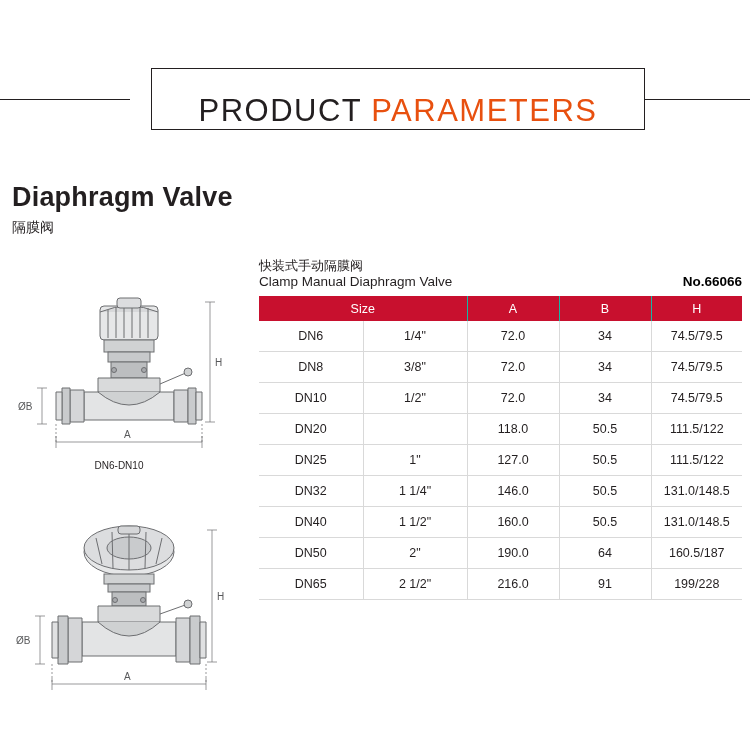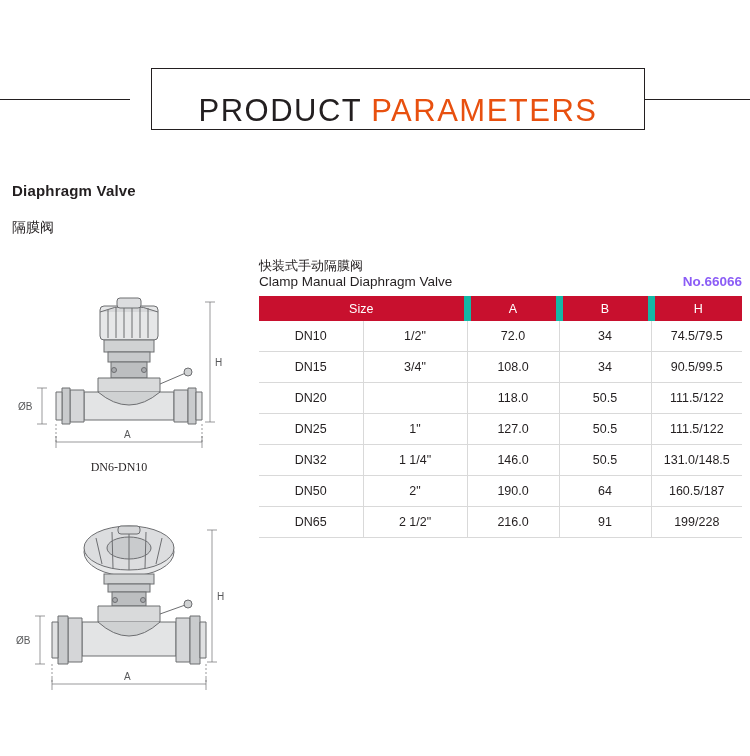--- a/index.html
+++ b/index.html
@@ -43,21 +43,21 @@
     font-weight:400;
     white-space:nowrap;
   }
   .banner .t1{color:#231f20;}
   .banner .t2{color:#e8500f;margin-left:9px;}
 
   
   .prod-name{
     position:absolute;
     left:12px;top:182px;
-    font-size:15px;
+    font-size:27px;
     font-weight:bold;
     color:#231f20;
     letter-spacing:.2px;
   }
   .prod-name-cn{
     position:absolute;
     left:12px;top:219px;
     font-size:14px;
     color:#231f20;
   }
@@ -71,35 +71,35 @@
     font-size:13px;color:#231f20;
     line-height:15px;
   }
   .tbl-head-row{
     display:flex;
     justify-content:space-between;
     align-items:flex-start;
     margin-top:1px;
   }
   .tbl-en{font-size:13.5px;color:#231f20;}
-  .tbl-no{font-size:13.5px;font-weight:bold;color:#8b5cf6;}
+  .tbl-no{font-size:13.5px;font-weight:bold;color:#000000;}
 
   table{
     border-collapse:collapse;
     width:483px;
     margin-top:7px;
     table-layout:fixed;
   }
   thead th{
     background:#c8102e;
     color:#ffffff;
     font-weight:normal;
     font-size:12.5px;
     height:23px;
-    border-right:7px solid #14b8a6;
+    border-right:1px solid #14b8a6;
     text-align:center;
   }
   thead th:last-child{border-right:none;}
   tbody td{
     height:28px;
     font-size:12.5px;
     text-align:center;
     color:#231f20;
     border-bottom:1px solid #d9d9d9;
     border-right:1px solid #d9d9d9;
@@ -111,25 +111,24 @@
   col.c1{width:104px;}
   col.c2{width:104px;}
   col.c3{width:92px;}
   col.c4{width:92px;}
   col.c5{width:91px;}
 
   
   .draw{position:absolute;}
   .draw-label{
     position:absolute;
-    font-size:12px;
+    font-size:10px;
     color:#231f20;
     text-align:center;
     width:100%;
-    font-family:Liberation Serif, serif;
   }
   .dim-text{
     font-size:10px;fill:#58595b;
   }
 </style>
 </head>
 <body>
 
 <div class="banner">
   <div class="rule left"></div>
@@ -162,51 +161,65 @@
     <thead>
       <tr>
         <th colspan="2">Size</th>
         <th>A</th>
         <th>B</th>
         <th>H</th>
       </tr>
     </thead>
     <tbody>
       <tr>
+        <td>DN6</td>
+        <td>1/4"</td>
+        <td>72.0</td>
+        <td>34</td>
+        <td>74.5/79.5</td>
+      </tr>
+      <tr>
+        <td>DN8</td>
+        <td>3/8"</td>
+        <td>72.0</td>
+        <td>34</td>
+        <td>74.5/79.5</td>
+      </tr>
+      <tr>
         <td>DN10</td>
         <td>1/2"</td>
         <td>72.0</td>
         <td>34</td>
         <td>74.5/79.5</td>
       </tr>
       <tr>
-        <td>DN15</td>
-        <td>3/4"</td>
-        <td>108.0</td>
-        <td>34</td>
-        <td>90.5/99.5</td>
-      </tr>
-      <tr>
         <td>DN20</td>
         <td></td>
         <td>118.0</td>
         <td>50.5</td>
         <td>111.5/122</td>
       </tr>
       <tr>
         <td>DN25</td>
         <td>1"</td>
         <td>127.0</td>
         <td>50.5</td>
         <td>111.5/122</td>
       </tr>
       <tr>
         <td>DN32</td>
         <td>1 1/4"</td>
         <td>146.0</td>
+        <td>50.5</td>
+        <td>131.0/148.5</td>
+      </tr>
+      <tr>
+        <td>DN40</td>
+        <td>1 1/2"</td>
+        <td>160.0</td>
         <td>50.5</td>
         <td>131.0/148.5</td>
       </tr>
       <tr>
         <td>DN50</td>
         <td>2"</td>
         <td>190.0</td>
         <td>64</td>
         <td>160.5/187</td>
       </tr>

